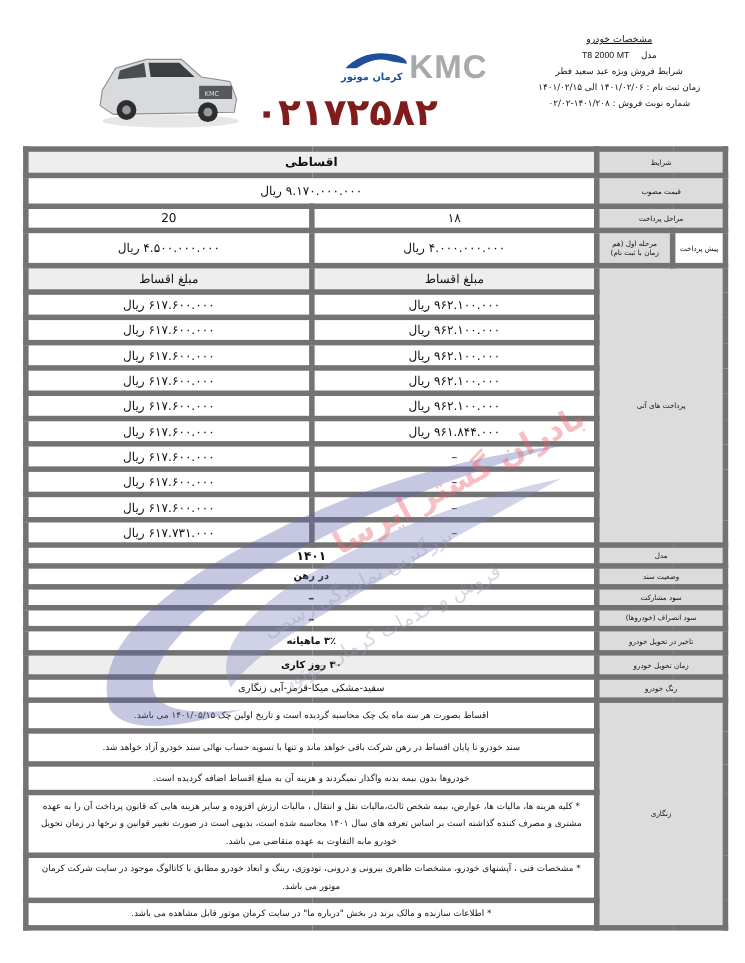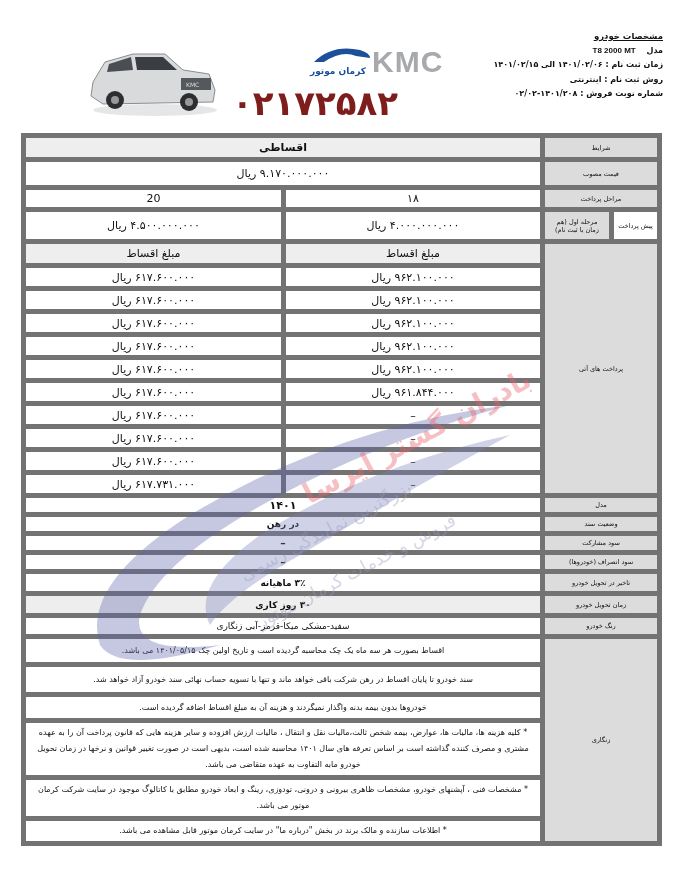--- a/index.html
+++ b/index.html
@@ -7,21 +7,21 @@
   body { position: relative; font-family: "DejaVu Sans", sans-serif; color: #111; }
 
   .header { position: absolute; left: 0; top: 0; width: 677px; height: 128px; }
   .car { position: absolute; left: 85px; top: 40px; width: 135px; height: 78px; }
   .logo-wrap { position: absolute; left: 300px; top: 44px; width: 150px; height: 40px; }
   .logo-kmc { position: absolute; left: 72px; top: 0; font-family: "Liberation Sans", sans-serif; font-weight: bold; font-size: 30px; color: #a7a9ac; letter-spacing: 1px; line-height: 36px; }
   .logo-swoosh { position: absolute; left: 12px; top: 2px; width: 60px; height: 20px; }
   .logo-fa { position: absolute; left: 10px; top: 22px; font-size: 9px; color: #1d4f9b; font-weight: bold; direction: rtl; }
   .phone { position: absolute; left: 232px; top: 84px; font-family: "DejaVu Sans", sans-serif; font-weight: bold; font-size: 34px; color: #7f1d1d; letter-spacing: 2px; direction: ltr; line-height: 38px; }
 
-  .spec { position: absolute; right: 14px; top: 29px; width: 200px; direction: rtl; text-align: right; font-size: 8px; font-weight: bold; line-height: 14.5px; }
+  .spec { position: absolute; right: 14px; top: 29px; width: 200px; direction: rtl; text-align: center; font-size: 8px; font-weight: normal; line-height: 14.5px; }
   .spec .title { text-decoration: underline; font-size: 8.5px; }
   .spec .model-val { font-family: "Liberation Sans", sans-serif; margin-right: 8px; }
 
   table.main { position: absolute; left: 21px; top: 133px; width: 636px; border-collapse: collapse; direction: rtl; table-layout: fixed; }
   table.main td { border: 5px solid #737373; text-align: center; vertical-align: middle; font-size: 11px; padding: 0 4px; }
   table.main td.lbl { background: #dcdcdc; font-size: 6.5px; font-weight: normal; }
   table.main td.gray { background: #eeeeee; }
   table.main td.bold { font-weight: bold; }
   .thick-top td { border-top: 2px solid #111 !important; }
   table.main { border: 2px solid #111; }
@@ -58,22 +58,22 @@
   </div>
 
   <div class="phone">۰۲۱۷۲۵۸۲</div>
 
   <div class="spec">
     <div class="title">مشخصات خودرو</div>
     <div>
       <span>مدل</span>
       <span class="model-val">T8 2000 MT</span>
     </div>
+    <div>شرایط  فروش ویژه عید سعید فطر</div>
     <div>زمان ثبت نام : ۱۴۰۱/۰۲/۰۶ الی ۱۴۰۱/۰۲/۱۵</div>
-    <div>روش ثبت نام : اینترنتی</div>
     <div>شماره نوبت فروش :  ۱۴۰۱/۲۰۸-۰۲/۰۲</div>
   </div>
 </div>
 
 <table class="main">
   <colgroup>
     <col style="width:48px">
       <col style="width:69px">
       <col style="width:259px">
       <col style="width:260px">

